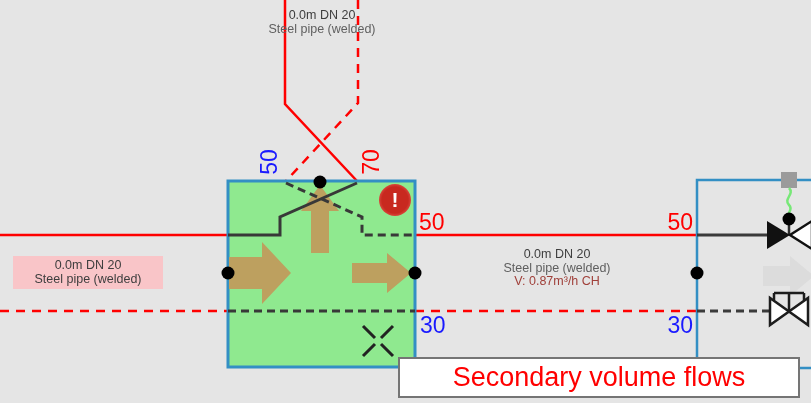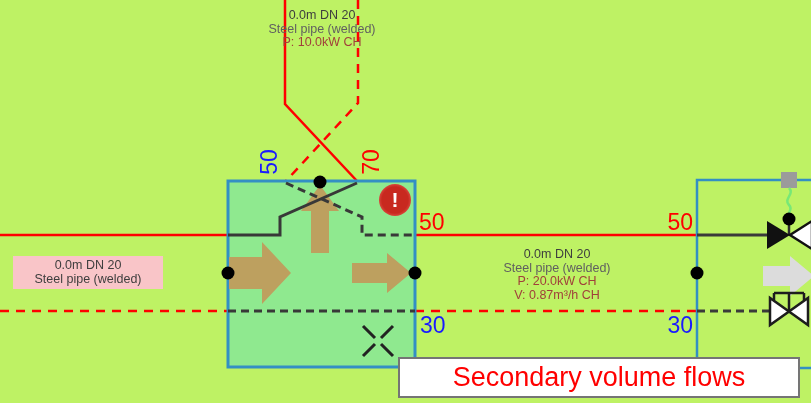--- a/index.html
+++ b/index.html
@@ -1,17 +1,17 @@
 <!DOCTYPE html>
 <html><head>
 <meta charset="utf-8">
 <style>
   html,body{margin:0;padding:0;background:#fff;}
   #canvas{
-    position:relative;width:811px;height:403px;overflow:hidden;background:#bef264;
+    position:relative;width:811px;height:403px;overflow:hidden;background:#e5e5e5;
     font-family:"Liberation Sans",sans-serif;
   }
   #diagram-svg{position:absolute;left:0;top:0;}
   .lbl{position:absolute;white-space:nowrap;}
   .pipe-lbl{font-size:12.5px;line-height:13.5px;text-align:center;}
   .pipe-lbl .dim{color:#3e3e3e;display:block;}
   .pipe-lbl .mat{color:#606060;display:block;}
   .pipe-lbl .pv{color:#a0403a;display:block;}
   .pink{background:#f9c5c8;padding:3px 0;}
   .temp{font-size:23px;font-weight:400;}
@@ -76,32 +76,30 @@
     <circle cx="320" cy="182" r="6.5" fill="#000000"></circle>
     <circle cx="228" cy="273" r="6.5" fill="#000000"></circle>
     <circle cx="415" cy="273" r="6.5" fill="#000000"></circle>
     <circle cx="697" cy="273" r="6.5" fill="#000000"></circle>
     <circle cx="789" cy="219" r="6.5" fill="#000000"></circle>
   </svg>
 
   <div class="lbl pipe-lbl" style="left:237px;top:9px;width:170px;">
     <span class="dim">0.0m DN 20</span>
     <span class="mat">Steel pipe (welded)</span>
-    <span class="pv">P: 10.0kW CH</span>
   </div>
 
   <div class="lbl pipe-lbl pink" style="left:13px;top:256px;width:150px;">
     <span class="dim">0.0m DN 20</span>
     <span class="dim">Steel pipe (welded)</span>
   </div>
 
   <div class="lbl pipe-lbl" style="left:472px;top:248px;width:170px;">
     <span class="dim">0.0m DN 20</span>
     <span class="mat">Steel pipe (welded)</span>
-    <span class="pv">P: 20.0kW CH</span>
     <span class="pv">V: 0.87m³/h CH</span>
   </div>
 
   <div class="lbl temp blue vert" style="left:269px;top:162px;">50</div>
   <div class="lbl temp red vert" style="left:371px;top:162px;">70</div>
   <div class="lbl temp red" style="left:419px;top:209px;">50</div>
   <div class="lbl temp red ralign" style="left:659px;top:209px;width:34px;">50</div>
   <div class="lbl temp blue" style="left:420px;top:312px;">30</div>
   <div class="lbl temp blue ralign" style="left:659px;top:312px;width:34px;">30</div>
 

